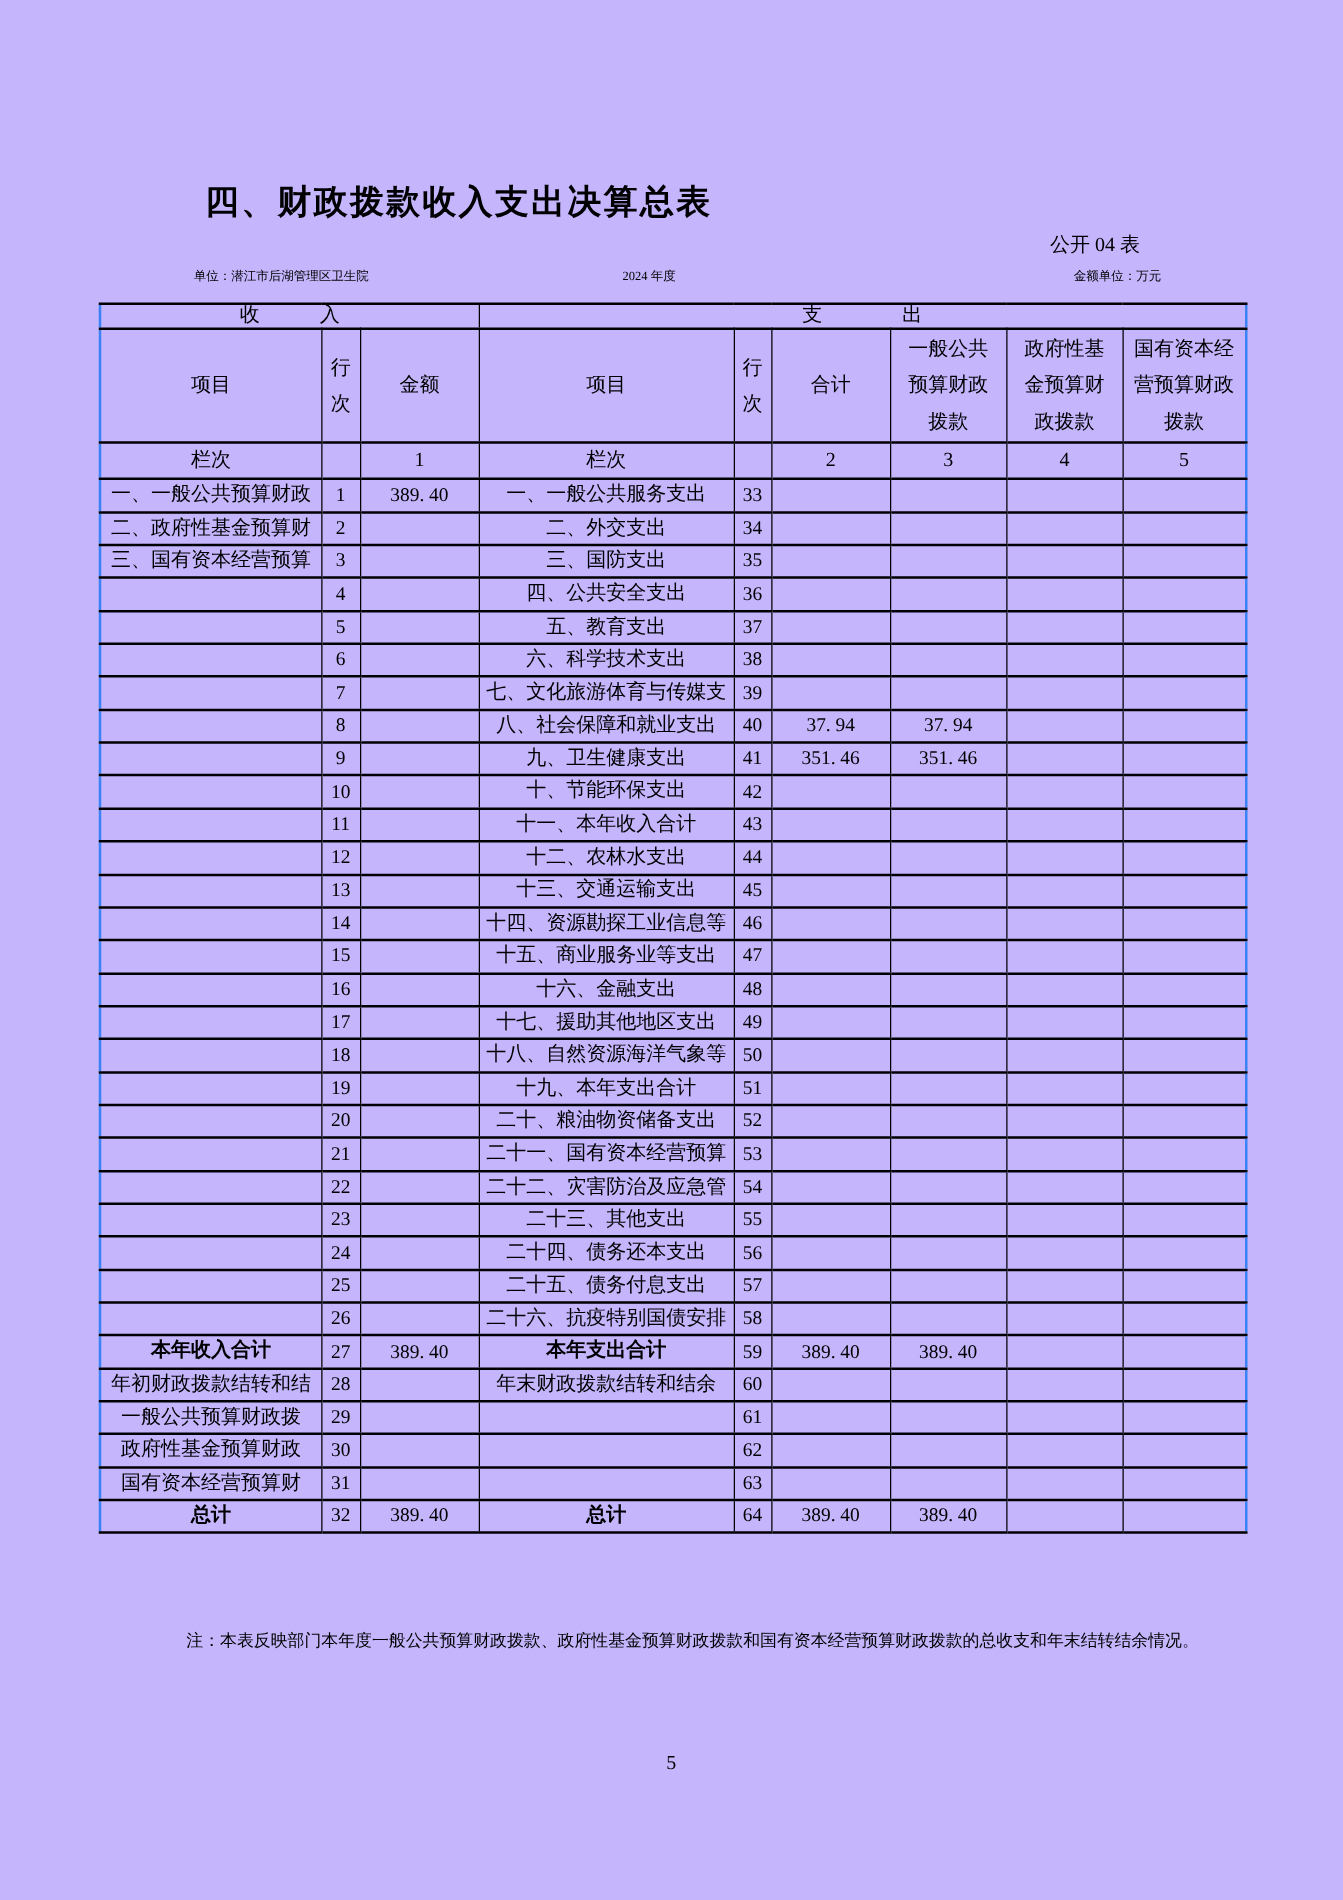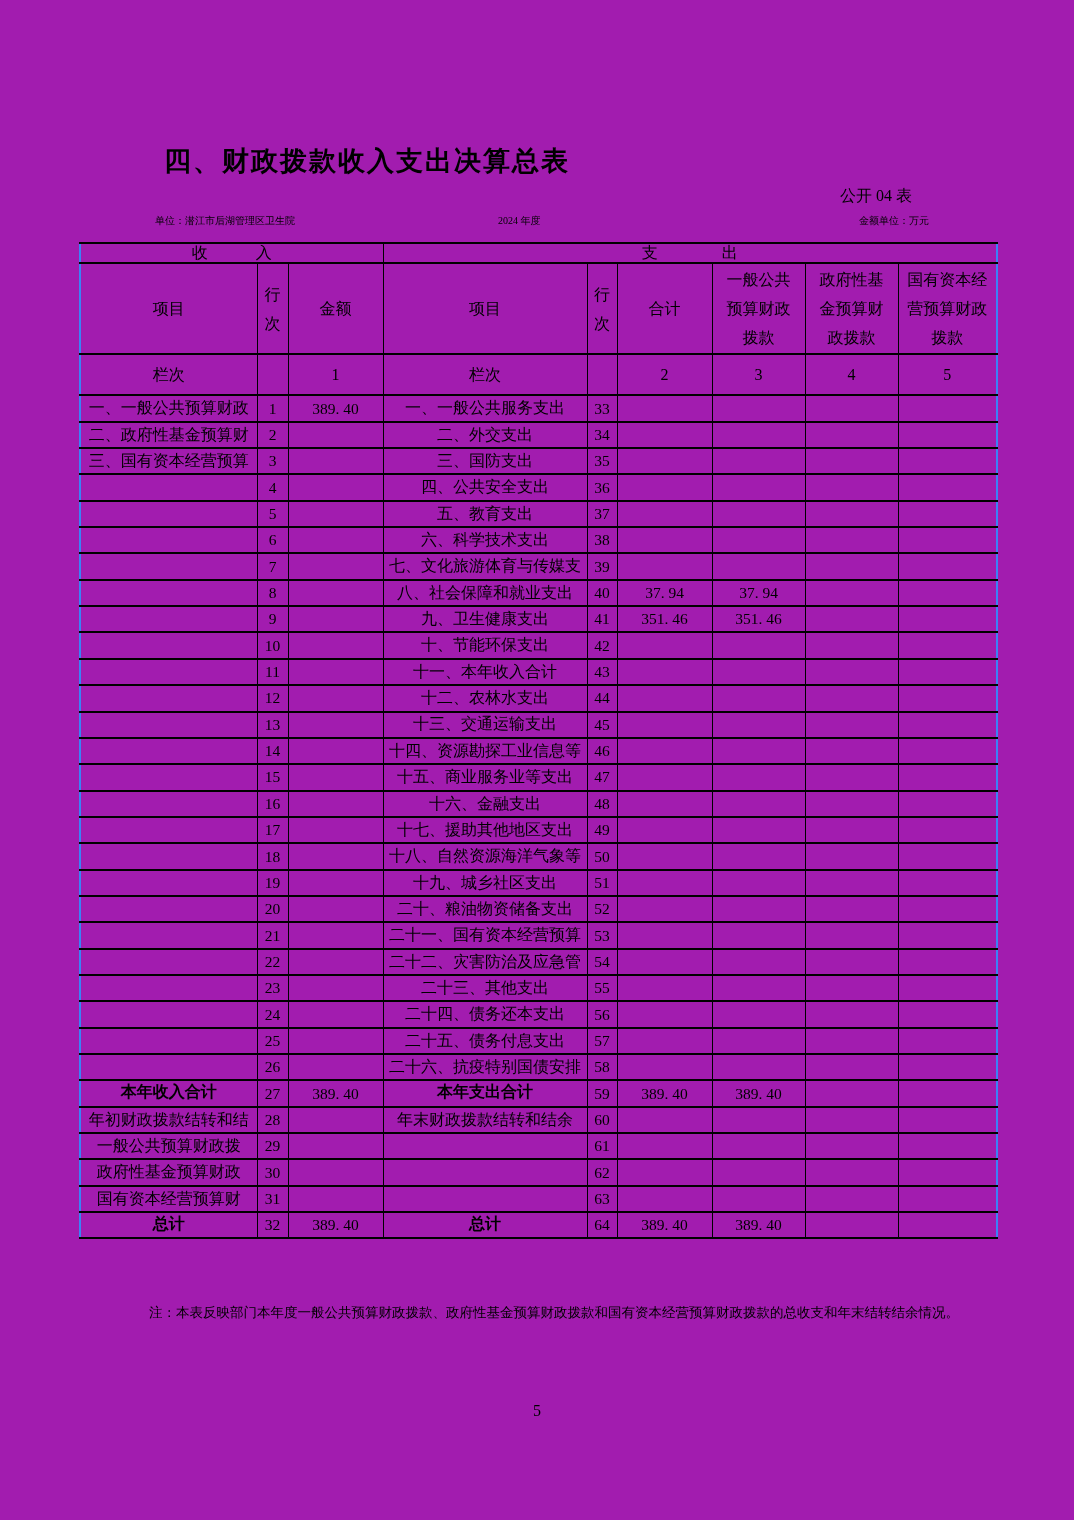--- a/index.html
+++ b/index.html
@@ -9,21 +9,21 @@
     color: #000000;
     width: 1074px;
     height: 1520px;
     position: relative;
     overflow: hidden;
   }
   .page {
     position: absolute;
     left: 0; top: 0;
     width: 1074px; height: 1520px;
-    background: #a21caf;
+    background: #c4b5fd;
   }
   .doc-title {
     position: absolute;
     left: 164px; top: 143px;
     font-family: "Liberation Sans", "DejaVu Sans", sans-serif;
     font-weight: bold;
     font-size: 27px;
     letter-spacing: 2px;
     white-space: nowrap;
   }
@@ -59,21 +59,21 @@
     border-bottom: 2px solid #000;
     text-align: center;
     vertical-align: middle;
     overflow: hidden;
     padding: 0;
     line-height: 1.15;
   }
   td.sect-divider { border-left-width: 2px; }
   tr.hrow1 td { height: 20px; letter-spacing: 0; }
   tr.hrow2 td { height: 91px; white-space: pre-line; line-height: 29px; }
-  tr.hrow3 td { height: 41px; }
+  tr.hrow3 td { height: 29px; }
   tbody td { height: 26.35px; }
   td.num {
     text-align: right;
     padding-right: 9px;
     font-size: 15.5px;
     white-space: nowrap;
   }
   td.rowno { font-size: 15.5px; }
   td.exp-item {
     text-align: left;
@@ -362,21 +362,21 @@
           <td class="rowno">50</td>
           <td class="num"></td>
           <td class="num"></td>
           <td class="num"></td>
           <td class="num"></td>
         </tr>
         <tr>
           <td></td>
           <td class="rowno">19</td>
           <td class="num"></td>
-          <td class="sect-divider exp-item">十九、城乡社区支出</td>
+          <td class="sect-divider exp-item">十九、本年支出合计</td>
           <td class="rowno">51</td>
           <td class="num"></td>
           <td class="num"></td>
           <td class="num"></td>
           <td class="num"></td>
         </tr>
         <tr>
           <td></td>
           <td class="rowno">20</td>
           <td class="num"></td>

